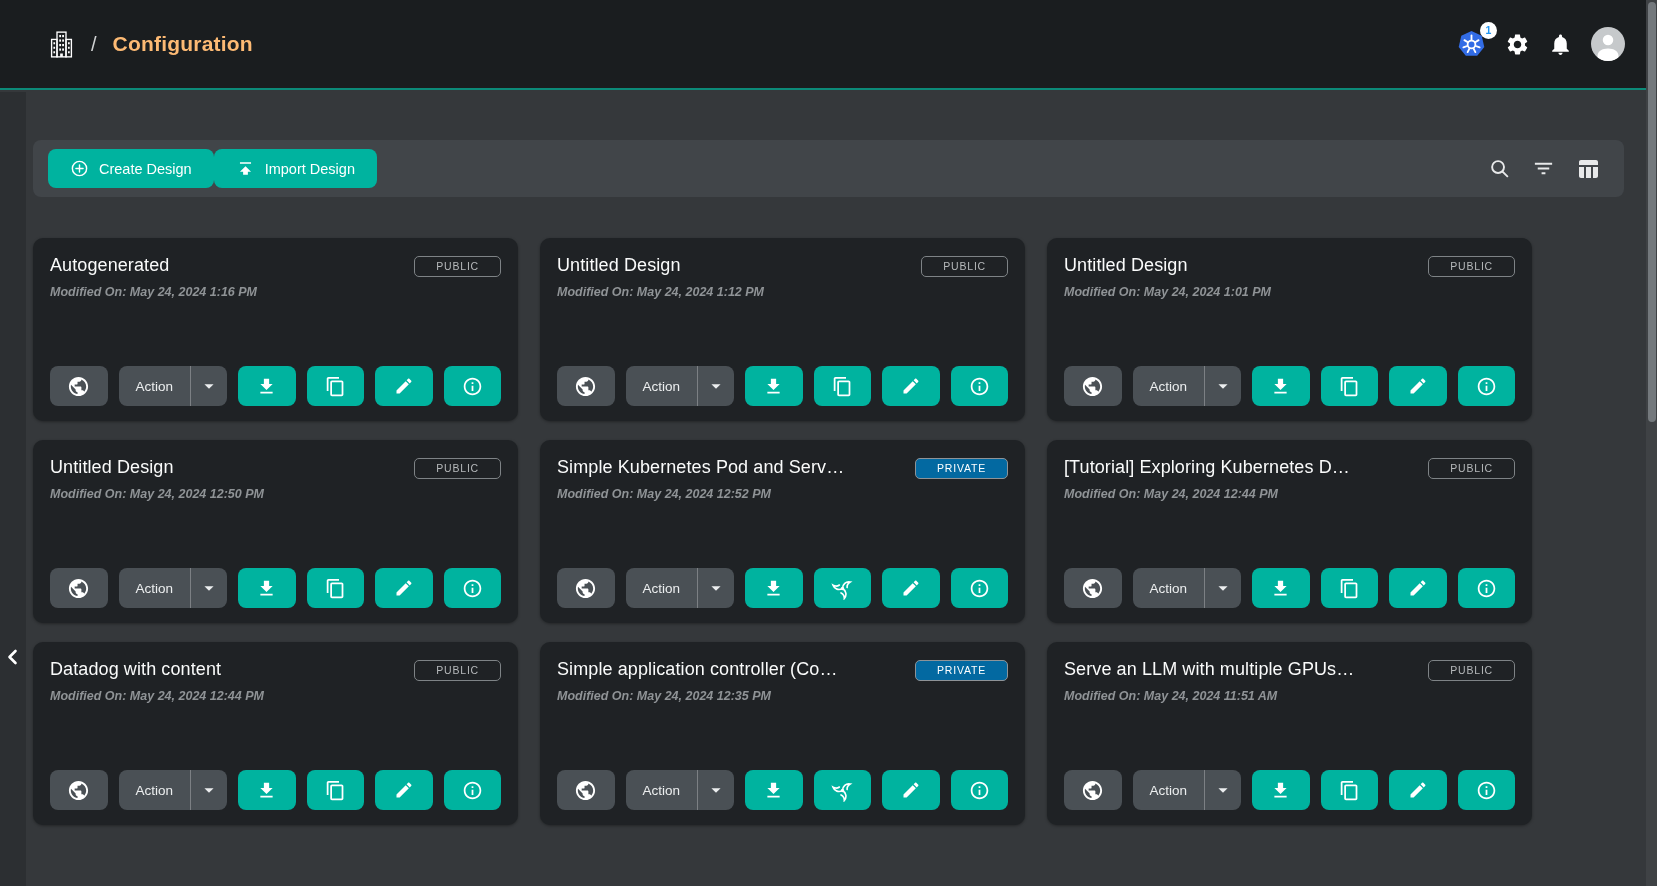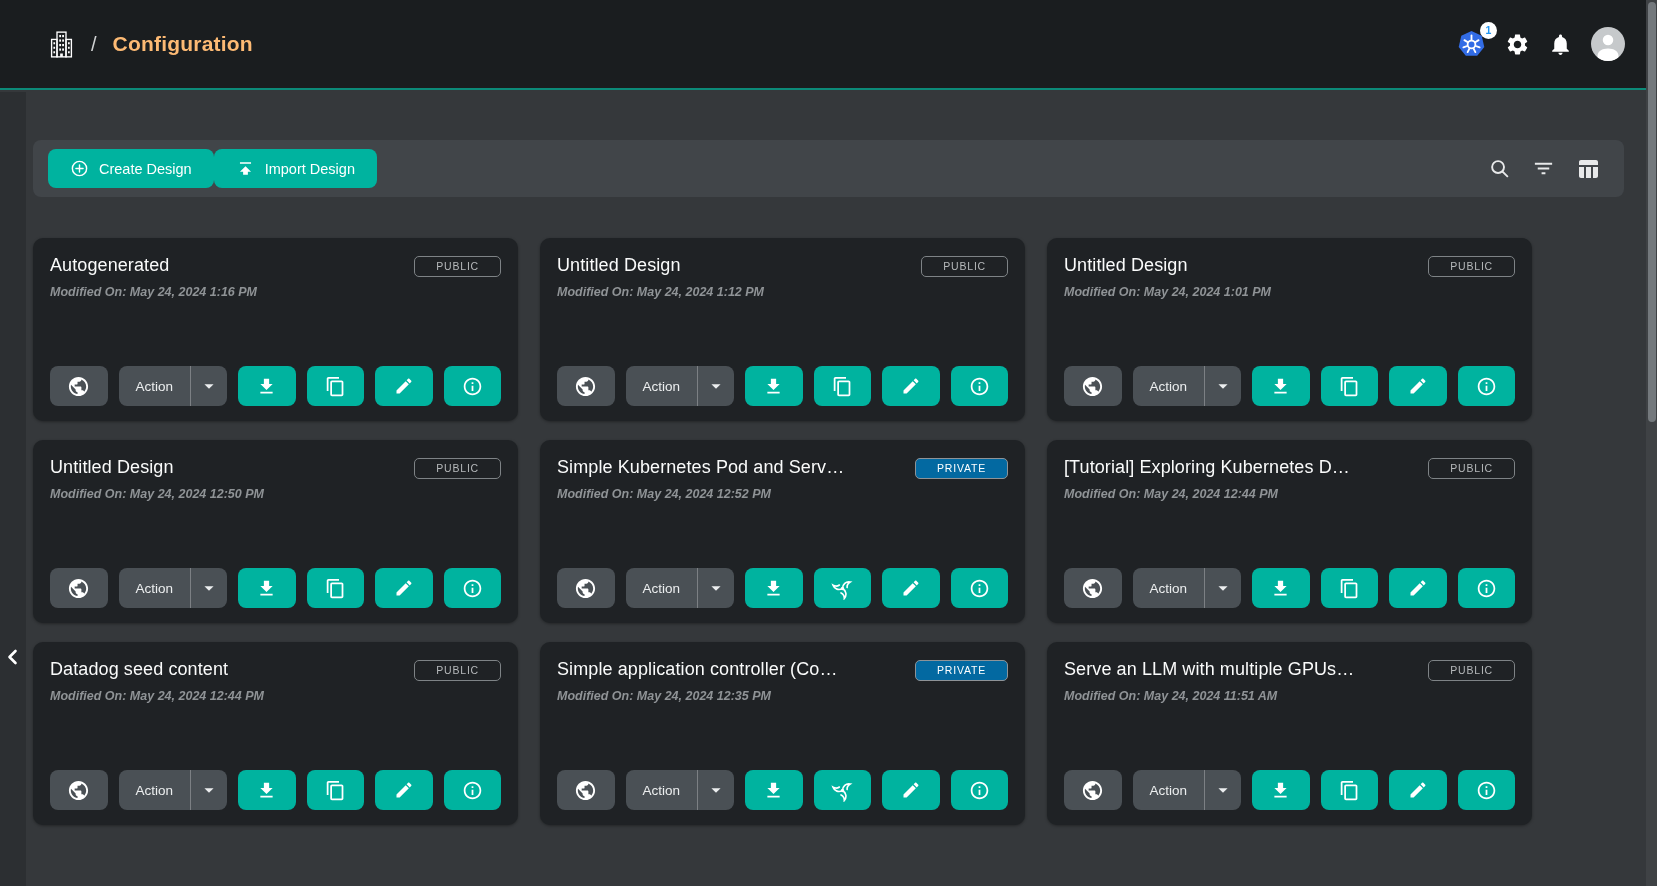--- a/index.html
+++ b/index.html
@@ -641,21 +641,21 @@
             <path d="M11 7h2v2h-2zm0 4h2v6h-2zm1-9C6.48 2 2 6.48 2 12s4.48 10 10 10 10-4.48 10-10S17.52 2 12 2zm0 18c-4.41 0-8-3.59-8-8s3.59-8 8-8 8 3.59 8 8-3.59 8-8 8z"></path>
           </svg>
         </span>
       </button>
 
     </div>
   </article>
 
   <article class="card">
     <div class="card-head">
-      <h3 class="card-title">Datadog seed content</h3>
+      <h3 class="card-title">Datadog with content</h3>
       <span class="badge badge-public">PUBLIC</span>
     </div>
     <div class="card-modified">Modified On: May 24, 2024 12:44 PM</div>
     <div class="card-actions">
 
       <button class="btn dark btn-sq">
         <span>
           <svg width="23" height="23" viewBox="0 0 24 24" fill="#fff">
             <path d="M12 2C6.48 2 2 6.48 2 12s4.48 10 10 10 10-4.48 10-10S17.52 2 12 2zM11 19.93c-3.95-.49-7-3.85-7-7.93 0-.62.08-1.21.21-1.79L9 15v1c0 1.1.9 2 2 2v1.93zm6.9-2.54c-.26-.8-1-1.39-1.9-1.39h-1v-3c0-.55-.45-1-1-1H8v-2h2c.55 0 1-.45 1-1V7h2c1.1 0 2-.9 2-2v-.41c2.93 1.19 5 4.06 5 7.41 0 2.08-.8 3.97-2.1 5.39z"></path>
           </svg>

